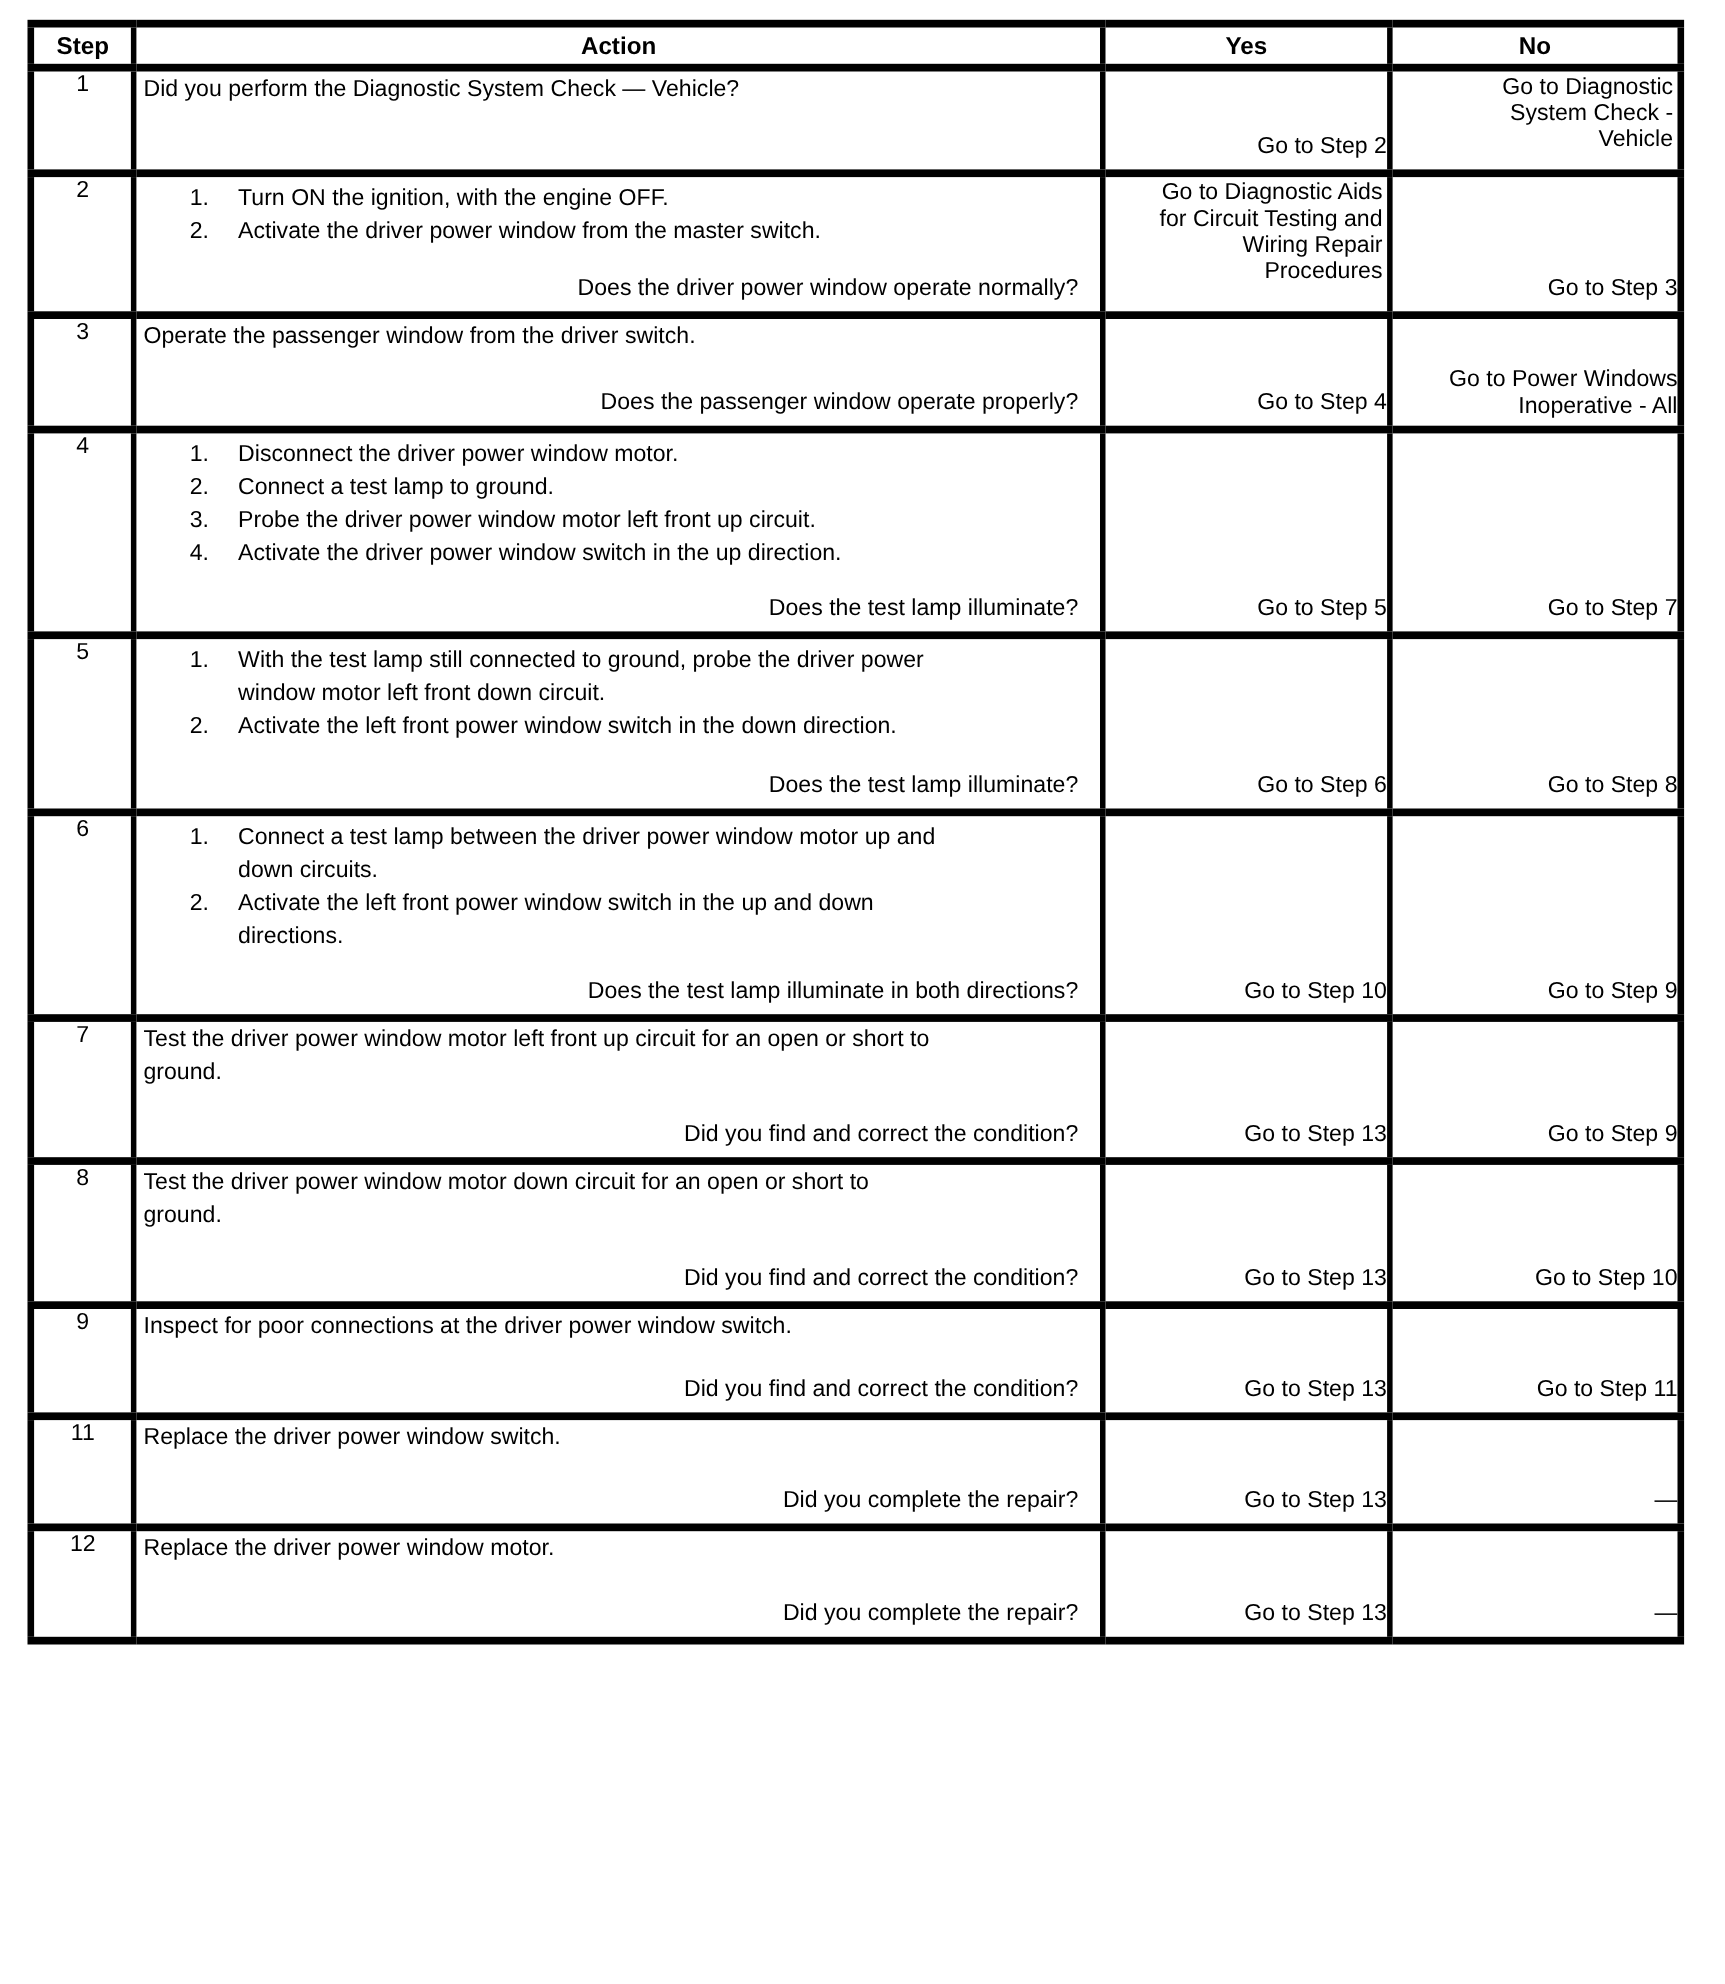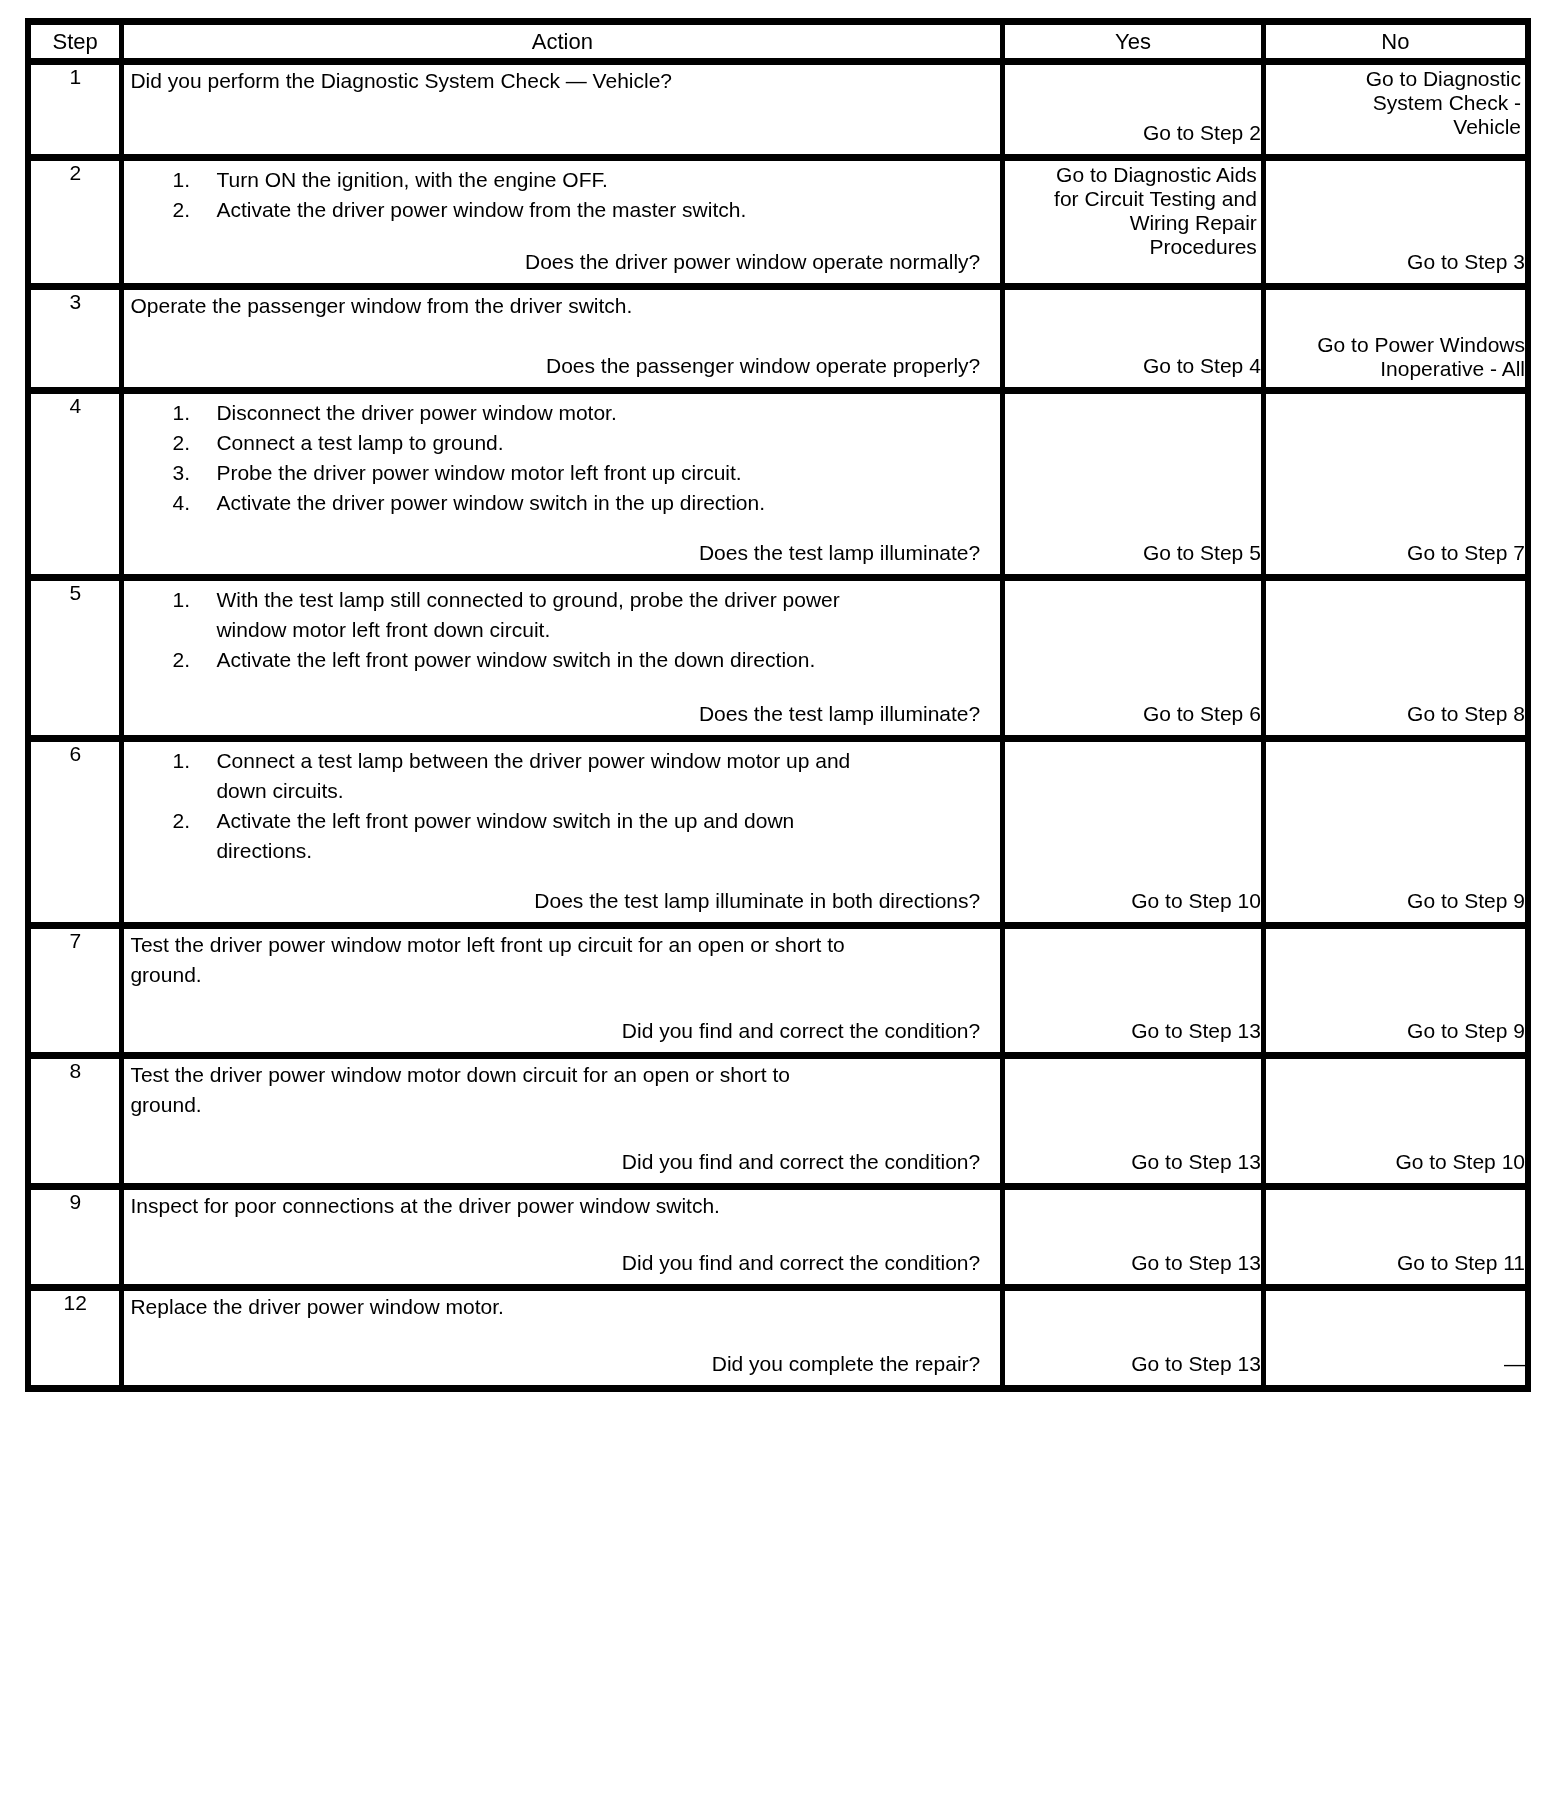--- a/index.html
+++ b/index.html
@@ -39,21 +39,21 @@
     border-top: 7px solid #000;
     border-bottom: 7px solid #000;
     padding: 0;
     vertical-align: top;
     overflow: hidden;
   }
 
   thead tr { height: 40px; }
   th {
     font-size: 22px;
-    font-weight: normal;
+    font-weight: bold;
     text-align: center;
     vertical-align: middle !important;
   }
 
   
   tbody tr:nth-child(1)  { height: 96px; }
   tbody tr:nth-child(2)  { height: 129px; }
   tbody tr:nth-child(3)  { height: 104px; }
   tbody tr:nth-child(4)  { height: 187px; }
   tbody tr:nth-child(5)  { height: 161px; }
@@ -297,20 +297,33 @@
             <div class="q">Did you find and correct the condition?</div>
           </td>
           <td class="cell-yes">
             <div class="short">Go to Step 13</div>
           </td>
           <td class="cell-no">
             <div class="short">Go to Step 11</div>
           </td>
         </tr>
         <tr>
+          <td class="cell-step"><span>11</span></td>
+          <td class="cell-action">
+            <div class="txt">Replace the driver power window switch.</div>
+            <div class="q">Did you complete the repair?</div>
+          </td>
+          <td class="cell-yes">
+            <div class="short">Go to Step 13</div>
+          </td>
+          <td class="cell-no">
+            <div class="short">—</div>
+          </td>
+        </tr>
+        <tr>
           <td class="cell-step"><span>12</span></td>
           <td class="cell-action">
             <div class="txt">Replace the driver power window motor.</div>
             <div class="q">Did you complete the repair?</div>
           </td>
           <td class="cell-yes">
             <div class="short">Go to Step 13</div>
           </td>
           <td class="cell-no">
             <div class="short">—</div>

